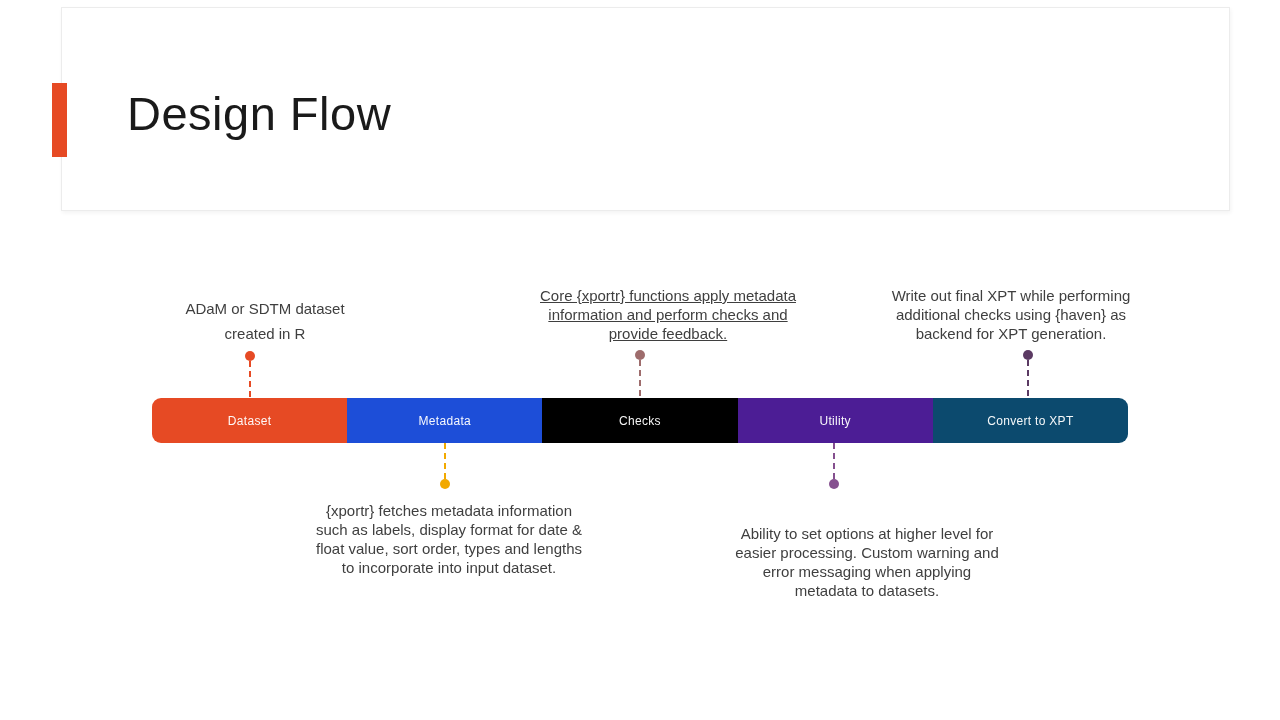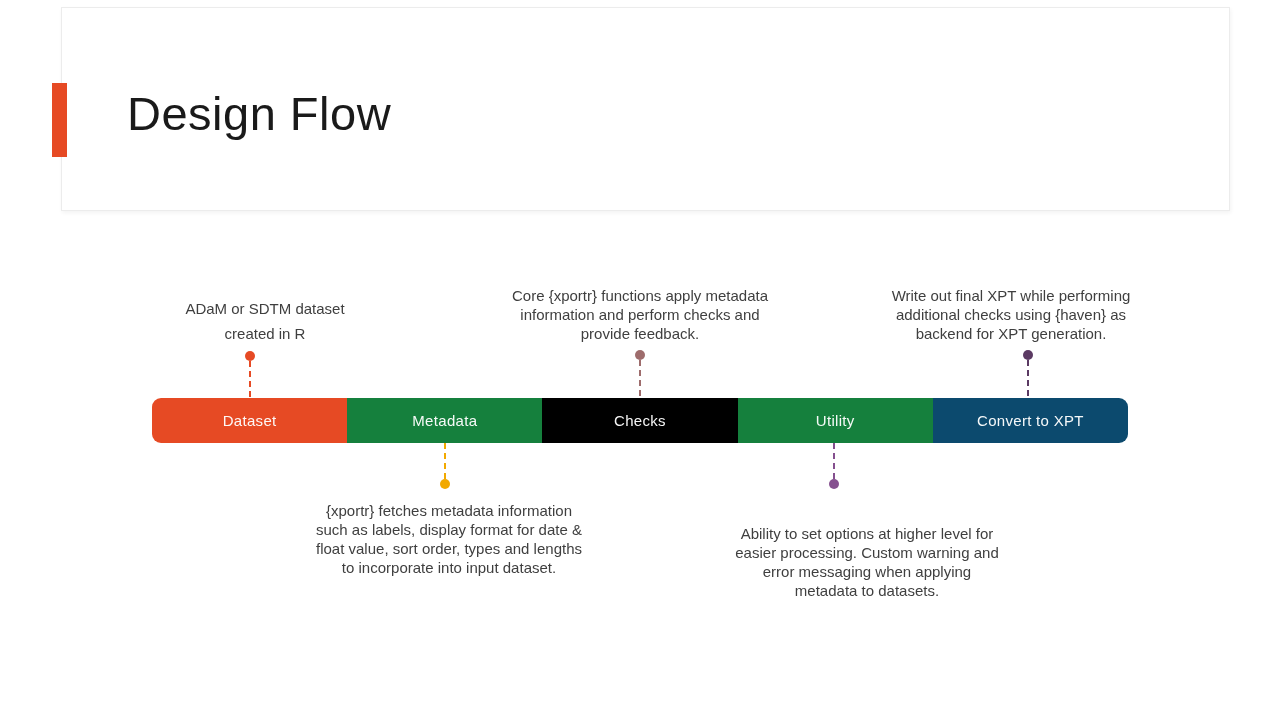--- a/index.html
+++ b/index.html
@@ -48,21 +48,21 @@
     display: flex;
     border-radius: 9px;
     overflow: hidden;
   }
   .flow-segment {
     flex: 1 1 0;
     display: flex;
     align-items: center;
     justify-content: center;
     color: rgba(255,255,255,0.96);
-    font-size: 15px;
+    font-size: 12px;
     letter-spacing: 0.3px;
     white-space: nowrap;
   }
   .callout {
     position: absolute;
     width: 360px;
     text-align: center;
     color: #3f3f3f;
     font-size: 15px;
     line-height: 19px;
@@ -95,21 +95,21 @@
 <body>
 
 <div class="slide">
 
   <div class="title-card"></div>
   <div class="accent-bar" style="background: rgb(230, 74, 36);"></div>
   <div class="page-title">Design Flow</div>
 
   <div class="callout wide-leading" style="left:85px; top:296px;">ADaM or SDTM dataset
 created in R</div>
-  <div class="callout" style="left:460px; top:286px;">Core {xportr} functions apply metadata
+  <div class="callout" style="left:488px; top:286px;text-decoration:underline;">Core {xportr} functions apply metadata
 information and perform checks and
 provide feedback.</div>
   <div class="callout" style="left:831px; top:286px;">Write out final XPT while performing
 additional checks using {haven} as
 backend for XPT generation.</div>
   <div class="callout" style="left:269px; top:501px;">{xportr} fetches metadata information
 such as labels, display format for date &amp;
 float value, sort order, types and lengths
 to incorporate into input dataset.</div>
   <div class="callout" style="left:687px; top:501px;margin-top:23px;">Ability to set options at higher level for
@@ -136,27 +136,27 @@
   </div>
   <div class="connector" style="left:829px; top:443px;">
     <span class="line" style="border-color: rgb(133, 80, 143);"></span>
     <span class="dot" style="background: rgb(133, 80, 143);"></span>
   </div>
 
   <div class="flow-bar">
     <div class="flow-segment" style="background: rgb(230, 74, 36);">
       <span>Dataset</span>
     </div>
-    <div class="flow-segment" style="background: #15803d; justify-content: center;">
+    <div class="flow-segment" style="background: #1d4ed8; justify-content: center;">
       <span>Metadata</span>
     </div>
     <div class="flow-segment" style="background: #000000;">
       <span>Checks</span>
     </div>
-    <div class="flow-segment" style="background: #15803d;">
+    <div class="flow-segment" style="background: #4c1d95;">
       <span>Utility</span>
     </div>
     <div class="flow-segment" style="background: #0c4a6e;">
       <span>Convert to XPT</span>
     </div>
   </div>
 
 </div>
 
 </body></html>

